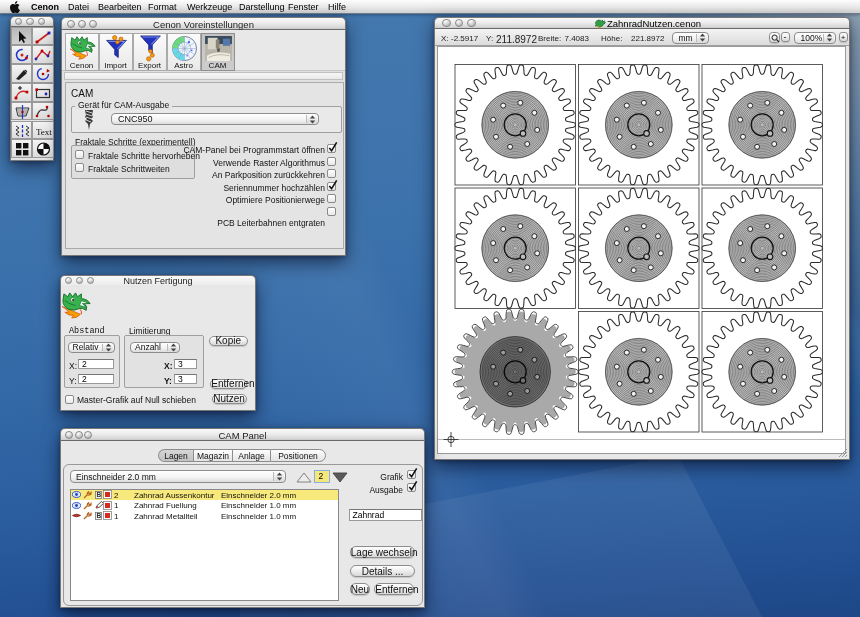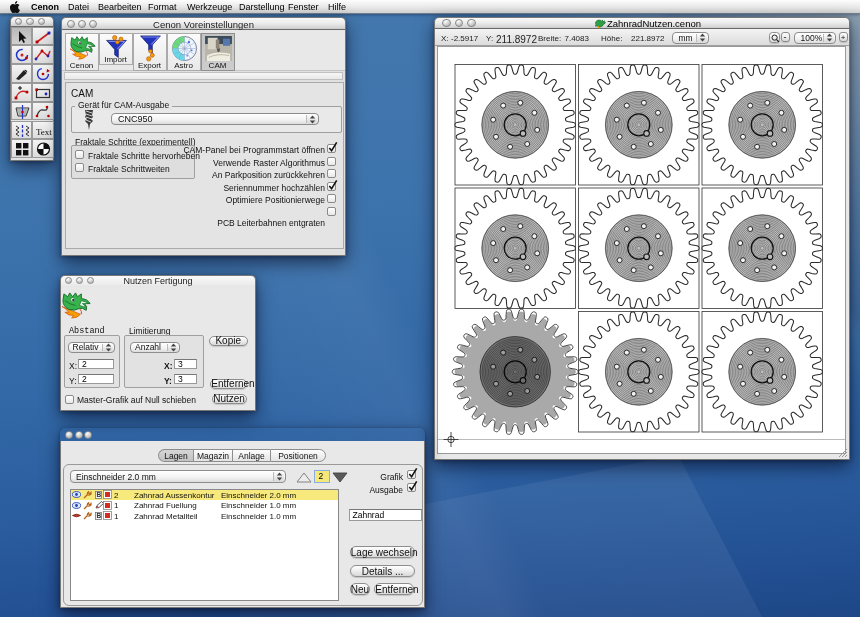--- a/index.html
+++ b/index.html
@@ -244,21 +244,21 @@
 <path d="M1 16 Q5 18 8 22 L4 22 Q8 26 13 25 L11 28 Q17 28 20 24 Z" fill="#f59f00" stroke="#d9480f" stroke-width="0.7"></path>
 <path d="M3 3 L7 6 L9 2 L12 6 L15 2 L17 6 L21 3 L21 8 Q27 8 30 13 L24 13 Q28 16 26 20 Q22 17 19 18 Q14 21 8 19 Q2 16 2 10 Z" fill="#37b24d" stroke="#1a6e2e" stroke-width="1"></path>
 <path d="M21 10 Q26 11 28 13 L22 13 Q25 15 25 17 Q21 15 19 15 Z" fill="#e8fcf0" stroke="#1a6e2e" stroke-width="0.7"></path>
 <circle cx="12" cy="9" r="2" fill="#fff" stroke="#1a6e2e" stroke-width="0.6"></circle>
           <circle cx="12.5" cy="9.3" r="1" fill="#111"></circle>
 <path d="M4 10 Q9 14 15 15" fill="none" stroke="#1a6e2e" stroke-width="0.9"></path>
 <path d="M19 18 Q22 21 21 24" fill="none" stroke="#d9480f" stroke-width="1"></path>
 </svg>
         <div style="position:absolute;left:0;bottom:0px;width:100%;text-align:center;font-size:8px;color:#111;">Cenon</div>
       </div>
-      <div style="position:absolute;left:36.5px;top:3px;width:34px;height:32px;background:linear-gradient(#fbfbfb,#e9e9e9);border:1px solid #aaa;">
+      <div style="position:absolute;left:36.5px;top:3px;width:34px;height:38px;background:linear-gradient(#fbfbfb,#e9e9e9);border:1px solid #aaa;">
         <svg width="27" height="27" viewBox="0 0 30 30" style="position:absolute;left:3px;top:1px;">
 <g transform="translate(0,6)">
             <path d="M4 0 L26 0 L17 10 L17 19 L13 16 L13 10 Z" fill="#2233bb" stroke="#111a66" stroke-width="0.8"></path>
 <path d="M6 1.2 L24 1.2 L16 9.5" fill="none" stroke="#7788ee" stroke-width="1.2"></path>
           </g>
 <g fill="#f59f00" stroke="#b45309" stroke-width="0.7">
             <circle cx="13" cy="3" r="2.4"></circle>
             <circle cx="20" cy="4.5" r="2.2"></circle>
             <circle cx="16" cy="8" r="2"></circle>
           </g>
@@ -471,20 +471,21 @@
       <div class="lbl" style="left:103px;top:89px;font-weight:700;">Y:</div>
       <div class="field" style="left:113px;top:87.5px;width:22.5px;height:10px;line-height:9px;padding-left:3px;">3</div>
       <div class="btn" style="left:148px;top:49.5px;width:38.5px;height:9.5px;line-height:8.5px;border-radius:6px;">Kopie</div>
       <div class="btn" style="left:149.3px;top:92.5px;width:36.5px;height:9.5px;line-height:8.5px;border-radius:6px;">Entfernen</div>
       <div class="btn" style="left:150.5px;top:107.5px;width:35px;height:9.5px;line-height:8.5px;border-radius:6px;">Nutzen</div>
       <div class="cb" style="left:3.5px;top:108px;width:9px;height:9px;"></div>
       <div class="lbl" style="left:16px;top:108.5px;">Master-Grafik auf Null schieben</div>
     </div>
   </div>
 <div class="win" style="left:60px;top:428px;width:365px;height:180px;">
+    <div class="tbar" style="height:13px;font-size:9.5px;line-height:13px;color:#222;">CAM Panel</div>
     <div class="tl" style="left:5.0px;top:2.5px;width:8px;height:8px;"></div>
     <div class="tl" style="left:14.6px;top:2.5px;width:8px;height:8px;"></div>
     <div class="tl" style="left:24.2px;top:2.5px;width:8px;height:8px;"></div>
     <div class="body" style="top:13px;background:#e8e8e8;">
       <div style="position:absolute;left:97px;top:8px;width:35px;height:13px;background:linear-gradient(#d6d6d6,#c2c2c2);border-radius:7px 0 0 7px;border:1px solid #8d8d8d;border-right:none;font-size:8.5px;color:#111;text-align:center;line-height:13px;">Lagen</div>
       <div style="position:absolute;left:132px;top:8px;width:39px;height:13px;background:linear-gradient(#fdfdfd,#e4e4e4);border:1px solid #8d8d8d;border-right:none;font-size:8.5px;color:#111;text-align:center;line-height:13px;">Magazin</div>
       <div style="position:absolute;left:171px;top:8px;width:38px;height:13px;background:linear-gradient(#fdfdfd,#e4e4e4);border:1px solid #8d8d8d;border-right:none;font-size:8.5px;color:#111;text-align:center;line-height:13px;">Anlage</div>
       <div style="position:absolute;left:209px;top:8px;width:56px;height:13px;background:linear-gradient(#fdfdfd,#e4e4e4);border-radius:0 7px 7px 0;border:1px solid #8d8d8d;font-size:8.5px;color:#111;text-align:center;line-height:13px;">Positionen</div>
       <div class="gbox" style="left:2px;top:23px;width:360px;height:141.5px;border-radius:6px;border-color:#999;"></div>
       <div class="combo" style="left:9px;top:28.5px;width:216px;height:13px;line-height:12px;padding-left:5px;font-size:8.5px;">Einschneider 2.0 mm<div class="stp">

